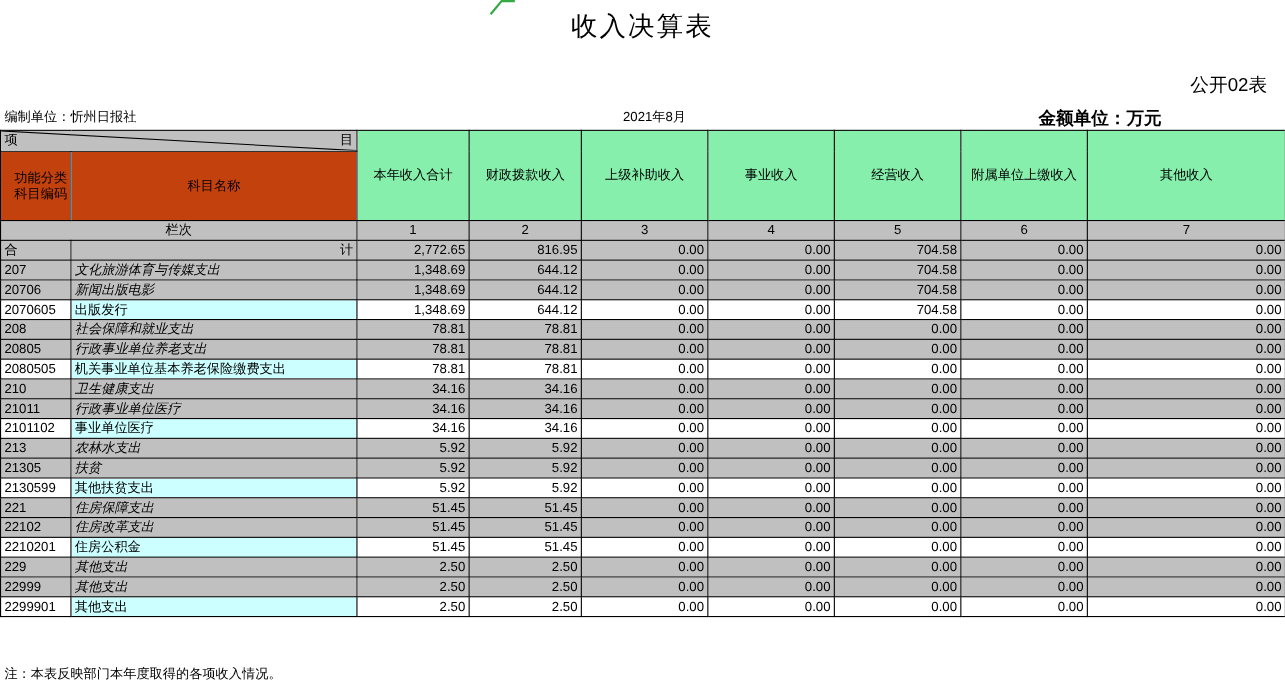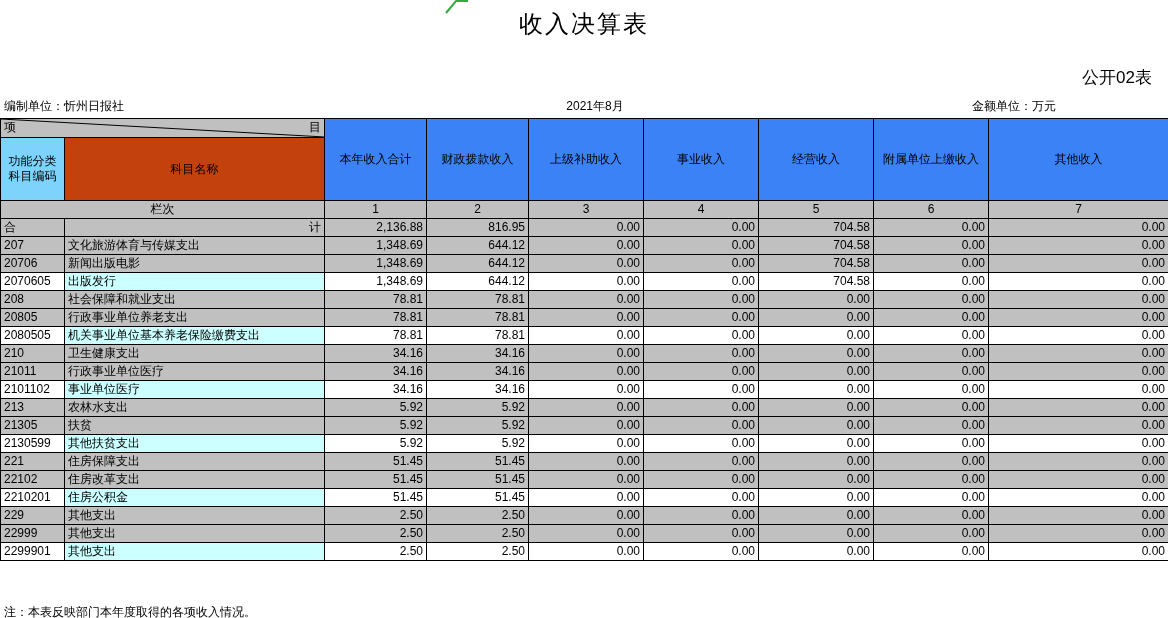--- a/index.html
+++ b/index.html
@@ -52,42 +52,43 @@
     left: 11px;
     top: 0;
     width: 1168px;
     text-align: center;
     font-size: 12px;
   }
   .meta-right {
     position: absolute;
     right: 4px;
     top: 0;
-    font-size: 12px;
+    font-size: 16px;
+    font-weight: bold;
   }
   table.main {
     position: absolute;
     top: 118px;
     left: 0;
     border-collapse: collapse;
     width: 1168px;
     table-layout: fixed;
   }
   table.main td, table.main th {
     border: 1px solid #000;
     font-size: 12px;
     font-weight: normal;
     padding: 0 3px;
     height: 17px;
     line-height: 15px;
     overflow: hidden;
     white-space: nowrap;
   }
   .hdr {
-    background: #3b82f6;
+    background: #86efac;
     text-align: center;
     vertical-align: middle;
   }
   .corner {
     background: #c0c0c0;
     position: relative;
     padding: 0;
   }
   .corner .xiang {
     position: absolute;
@@ -99,22 +100,22 @@
     position: absolute;
     right: 3px;
     top: 1px;
     font-size: 12px;
   }
   .corner .diag {
     position: absolute;
     left: 0; top: 0; right: 0; bottom: 0;
   }
   .codecell {
-    background: #7dd3fc;
-    text-align: center;
+    background: #c2410c;
+    text-align: right;
     vertical-align: middle;
     line-height: 14px;
     margin-left: 13px;
   }
   .rowlabel-hdr {
     background: #c2410c;
     text-align: center;
   }
   .num-hdr {
     background: #c0c0c0;
@@ -147,21 +148,21 @@
   .lvl3 td.c-name {
     background: #ccffff;
     margin-top: 23px;
   }
   .c-code {
     text-align: left;
   }
   .c-name {
     text-align: left;
   }
-  .indent1 { padding-left: 8px; }
+  .indent1 { padding-left: 8px; font-style: italic; }
   .indent2 { padding-left: 18px; }
   .num {
     text-align: right;
   }
   .note {
     position: absolute;
     left: 4px;
     top: 604px;
     font-size: 12px;
   }
@@ -238,21 +239,21 @@
         <td class="num-hdr">4</td>
         <td class="num-hdr">5</td>
         <td class="num-hdr">6</td>
         <td class="num-hdr">7</td>
       </tr>
     </thead>
     <tbody>
       <tr class="total-row">
         <td class="code-left">合</td>
         <td class="name-right">计</td>
-        <td class="num">2,136.88</td>
+        <td class="num">2,772.65</td>
         <td class="num">816.95</td>
         <td class="num">0.00</td>
         <td class="num">0.00</td>
         <td class="num">704.58</td>
         <td class="num">0.00</td>
         <td class="num">0.00</td>
       </tr>
 
     <tr class="lvl1">
           <td class="c-code">207</td>

